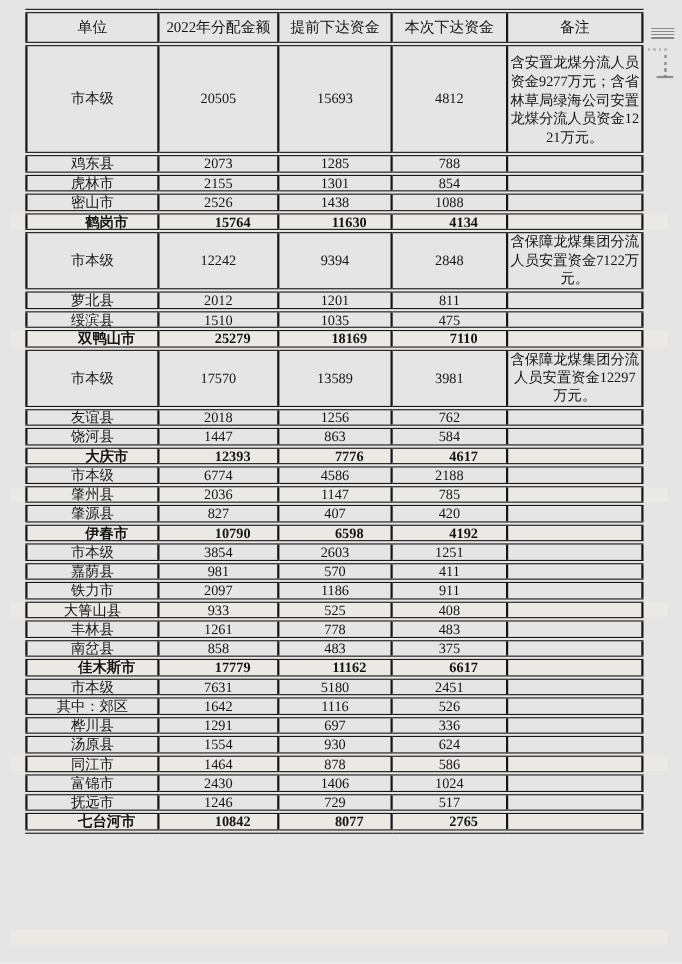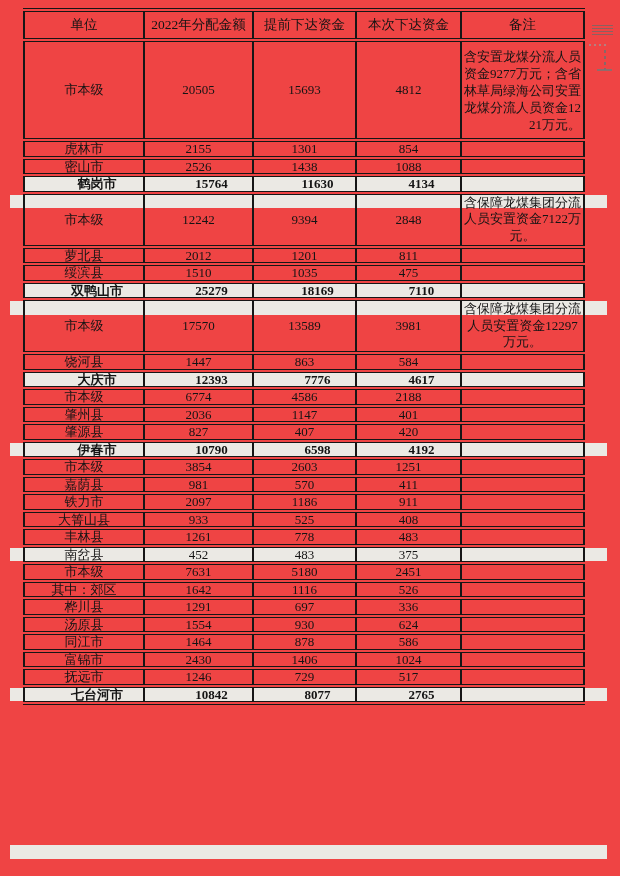--- a/index.html
+++ b/index.html
@@ -1,20 +1,20 @@
 <!DOCTYPE html>
 <html><head>
 <meta charset="utf-8">
 <style>
   html,body { margin:0; padding:0; }
   .page {
     position: relative;
     width: 620px;
     height: 876px;
-    background: #ef4444;
+    background: #e5e5e5;
     overflow: hidden;
     font-family: "Liberation Serif", "DejaVu Serif", serif;
     color: #141414;
   }
   table.alloc {
     position: absolute;
     left: 23px;
     top: 8px;
     width: 560px;
     table-layout: fixed;
@@ -48,21 +48,21 @@
     padding-left: 28px;
   }
   td.remark {
     text-align: left;
     font-size: 12.4px;
     line-height: 16.5px;
     padding: 1px 3px 1px 4px;
     white-space: normal;
     word-break: break-all;
   }
-  tr.v-xl td.remark { line-height: 17px; text-align: right; }
+  tr.v-xl td.remark { line-height: 17px; }
   .shade-bleed {
     position: absolute;
     left: 10px;
     width: 597px;
     background: #ebe9e4;
     z-index: 0;
   }
   .art { position: absolute; z-index: 2; }
   .art-stripes {
     left: 592px; top: 25px; width: 21px; height: 11px;
@@ -108,20 +108,27 @@
     </thead>
     <tbody>
         <tr class="v-xl">
           <td>市本级</td>
           <td>20505</td>
           <td>15693</td>
           <td>4812</td>
           <td class="remark">含安置龙煤分流人员资金9277万元；含省林草局绿海公司安置龙煤分流人员资金1221万元。</td>
         </tr>
         <tr class="v-normal">
+          <td>鸡东县</td>
+          <td>2073</td>
+          <td>1285</td>
+          <td>788</td>
+          <td></td>
+        </tr>
+        <tr class="v-normal">
           <td>虎林市</td>
           <td>2155</td>
           <td>1301</td>
           <td>854</td>
           <td></td>
         </tr>
         <tr class="v-normal">
           <td>密山市</td>
           <td>2526</td>
           <td>1438</td>
@@ -164,20 +171,27 @@
           <td></td>
         </tr>
         <tr class="v-tall">
           <td>市本级</td>
           <td>17570</td>
           <td>13589</td>
           <td>3981</td>
           <td class="remark">含保障龙煤集团分流人员安置资金12297万元。</td>
         </tr>
         <tr class="v-normal">
+          <td>友谊县</td>
+          <td>2018</td>
+          <td>1256</td>
+          <td>762</td>
+          <td></td>
+        </tr>
+        <tr class="v-normal">
           <td>饶河县</td>
           <td>1447</td>
           <td>863</td>
           <td>584</td>
           <td></td>
         </tr>
         <tr class="v-city">
           <td>大庆市</td>
           <td>12393</td>
           <td>7776</td>
@@ -188,21 +202,21 @@
           <td>市本级</td>
           <td>6774</td>
           <td>4586</td>
           <td>2188</td>
           <td></td>
         </tr>
         <tr class="v-normal">
           <td>肇州县</td>
           <td>2036</td>
           <td>1147</td>
-          <td>401</td>
+          <td>785</td>
           <td></td>
         </tr>
         <tr class="v-normal">
           <td>肇源县</td>
           <td>827</td>
           <td>407</td>
           <td>420</td>
           <td></td>
         </tr>
         <tr class="v-city">
@@ -242,23 +256,30 @@
         </tr>
         <tr class="v-normal">
           <td>丰林县</td>
           <td>1261</td>
           <td>778</td>
           <td>483</td>
           <td></td>
         </tr>
         <tr class="v-normal">
           <td>南岔县</td>
-          <td>452</td>
+          <td>858</td>
           <td>483</td>
           <td>375</td>
+          <td></td>
+        </tr>
+        <tr class="v-city">
+          <td>佳木斯市</td>
+          <td>17779</td>
+          <td>11162</td>
+          <td>6617</td>
           <td></td>
         </tr>
         <tr class="v-normal">
           <td>市本级</td>
           <td>7631</td>
           <td>5180</td>
           <td>2451</td>
           <td></td>
         </tr>
         <tr class="v-normal">

